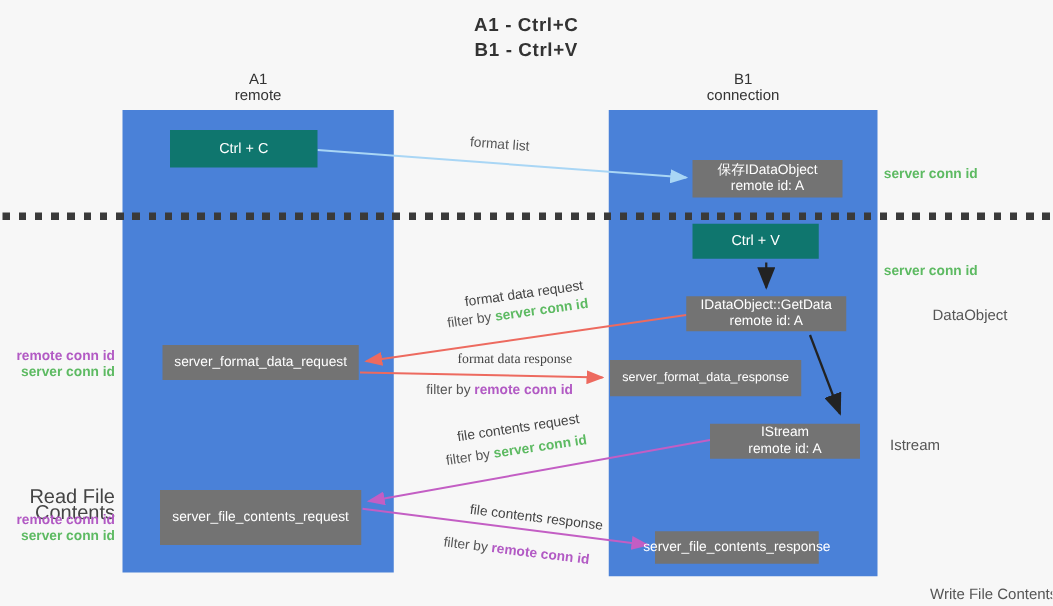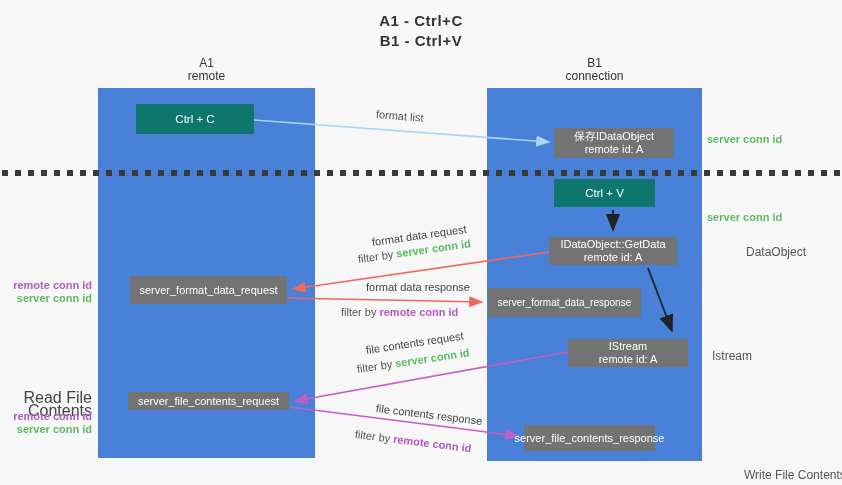--- a/index.html
+++ b/index.html
@@ -25,32 +25,32 @@
         justify-content:center;color:#fff;font-size:11.5px;line-height:13px;text-align:center;}
   .green{background:#0f766e;}
   .orange{background:#737373;}
   .n-ctrl-c{left:136px;top:104px;width:118px;height:30px;}
   .n-save{left:554px;top:128px;width:120px;height:30px;font-size:11px;}
   .n-ctrl-v{left:554px;top:179px;width:101px;height:28px;}
   .n-getdata{left:549px;top:237px;width:128px;height:28px;font-size:11px;}
   .n-freq{left:130px;top:276px;width:157px;height:28px;font-size:11px;}
   .n-fresp{left:488px;top:288px;width:153px;height:29px;font-size:10px;}
   .n-istream{left:568px;top:339px;width:120px;height:28px;font-size:11px;}
-  .n-filereq{left:128px;top:392px;width:161px;height:18px;font-size:11px;}
+  .n-filereq{left:128px;top:392px;width:161px;height:44px;font-size:11px;}
   .n-fileresp{left:524px;top:425px;width:131px;height:26px;font-size:11px;}
 
   .albl{position:absolute;z-index:4;font-size:11px;color:#555;white-space:nowrap;
         transform-origin:left center;}
   .albl .flt{color:#555;margin-right:3px;}
   .albl .grn{color:#5dba62;font-weight:bold;}
   .albl .pur{color:#b25ac4;font-weight:bold;}
   .l-format-list{left:376px;top:108px;transform:rotate(4.5deg);}
   .l-fdr{left:372px;top:236px;transform:rotate(-8deg);color:#444;}
   .l-fdr-filter{left:358px;top:253px;transform:rotate(-8deg);}
-  .l-fresp{left:366px;top:281px;color:#444;}
+  .l-fresp{left:366px;top:281px;color:#444;font-family:Liberation Serif, serif;}
   .l-fresp-filter{left:341px;top:306px;}
   .l-fcr{left:366px;top:344px;transform:rotate(-8.5deg);color:#444;}
   .l-fcr-filter{left:357px;top:363px;transform:rotate(-8.5deg);}
   .l-fcresp{left:376px;top:402px;transform:rotate(7deg);color:#444;}
   .l-fcresp-filter{left:355px;top:428px;transform:rotate(7deg);}
 
   .side{position:absolute;z-index:4;font-size:12px;color:#555;white-space:nowrap;}
   .side.bold-grn{color:#5dba62;font-weight:bold;font-size:11px;}
   .s-scid-top{left:707px;top:133px;}
   .s-scid-mid{left:707px;top:211px;}

